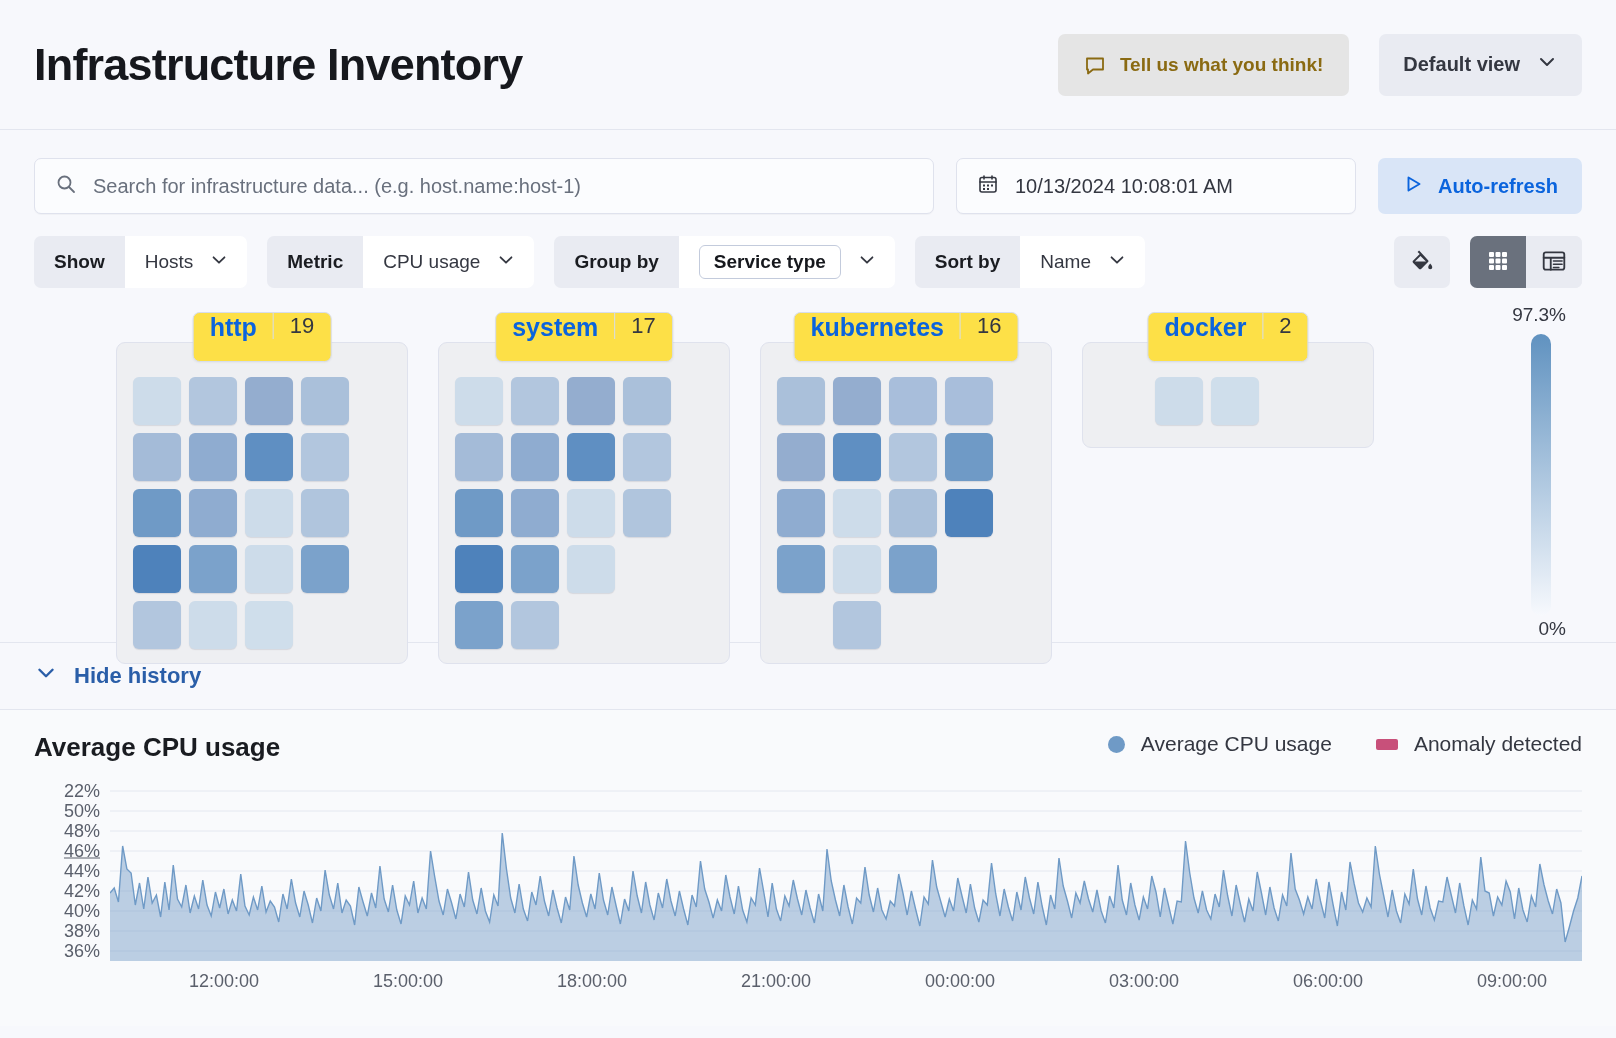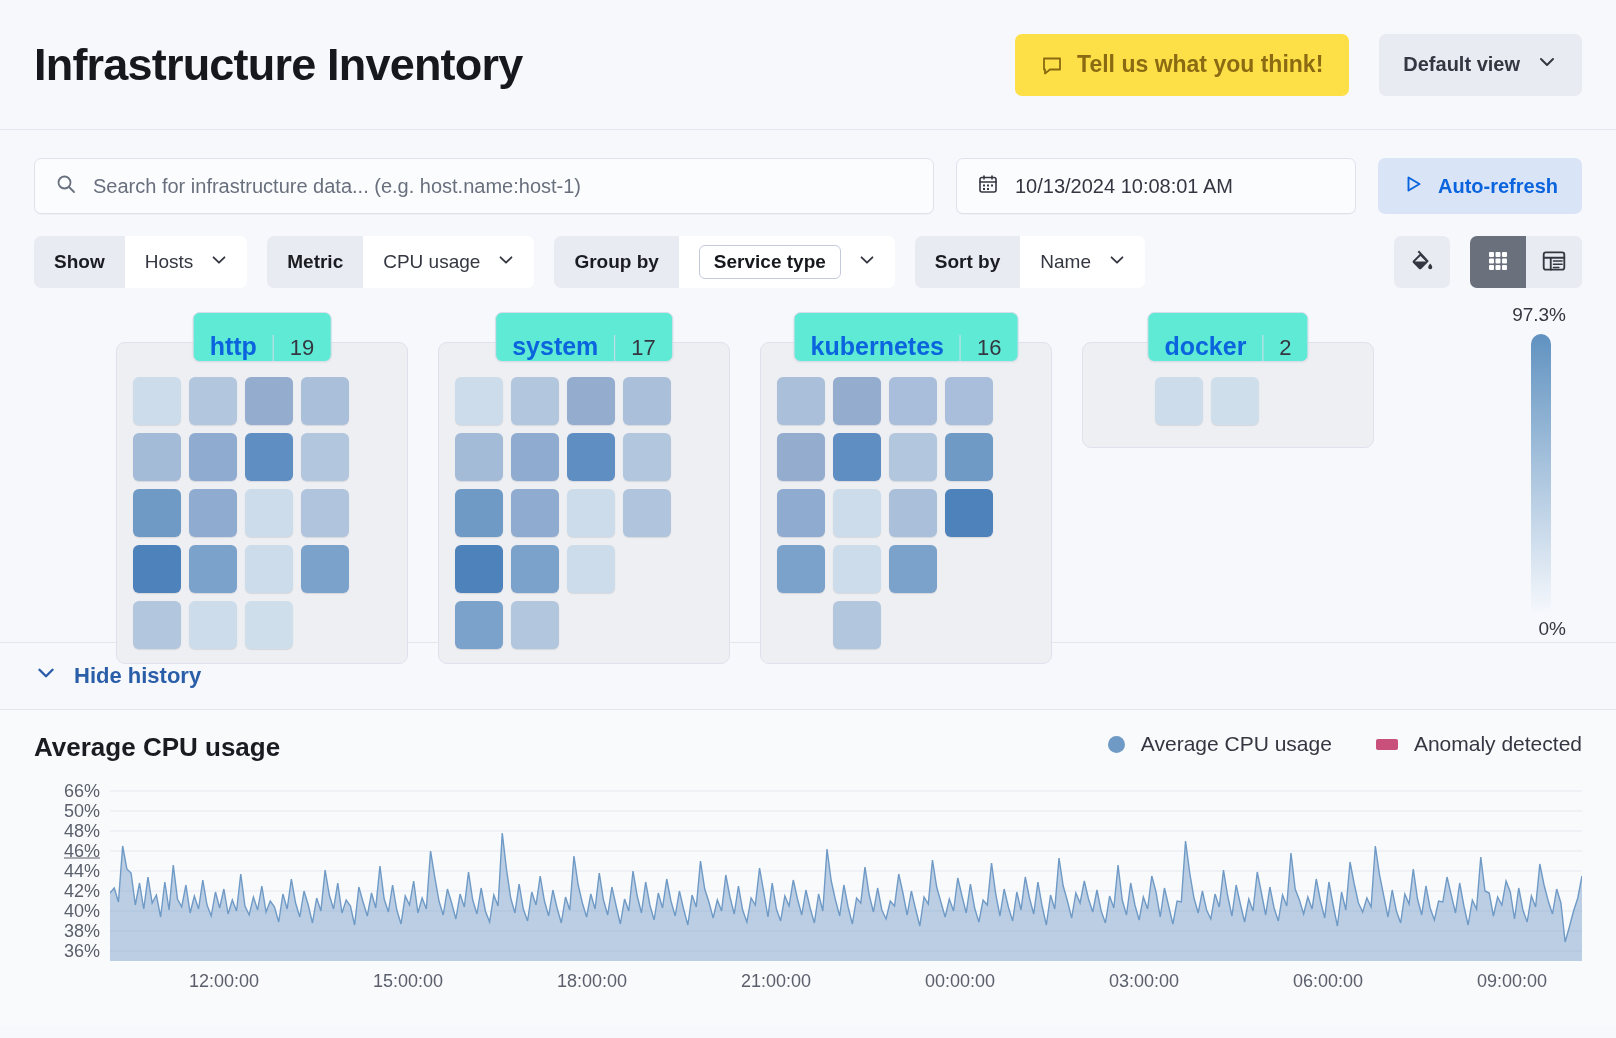--- a/index.html
+++ b/index.html
@@ -19,25 +19,25 @@
     background: #f7f8fc;
     border-bottom: 1px solid #e3e6ef;
   }
   .page-title {
     font-size: 45px; font-weight: 700; letter-spacing: -0.8px;
     color: #16181d;
   }
   .header-right { display: flex; align-items: center; gap: 30px; }
   .feedback-btn {
     display: flex; align-items: center; gap: 14px;
-    background: #fde047;
+    background: #e5e5e5;
     color: #8a6a12;
     border: none; border-radius: 7px;
     height: 62px; padding: 0 26px;
-    font-size: 23px; font-weight: 700;
+    font-size: 19px; font-weight: 700;
     font-family: inherit; cursor: pointer;
   }
   .feedback-btn svg { display:block; }
   .view-btn {
     display: flex; align-items: center; gap: 16px;
     background: #e9ebf2; color: #343741;
     border: none; border-radius: 7px;
     height: 62px; padding: 0 24px;
     font-size: 20px; font-weight: 700;
     font-family: inherit; cursor: pointer;
@@ -135,22 +135,22 @@
     position: relative;
     margin-top: 24px;
     height: 330px;
     padding: 0 34px;
     background: #f7f8fc;
   }
   .groups { display: flex; align-items: flex-start; gap: 30px; padding-left: 82px; }
   .group { position: relative; padding-top: 30px; }
   .group-badge {
     position: absolute; top: 0; left: 50%; transform: translateX(-50%);
-    display: flex; align-items: flex-end;
-    background: #5eead4; border: 1px solid #d7ddeb;
+    display: flex; align-items: flex-start;
+    background: #fde047; border: 1px solid #d7ddeb;
     border-radius: 7px; overflow: hidden; z-index: 3;
     box-shadow: 0 1px 2px rgba(0,0,0,0.04);
     height: 50px; white-space: nowrap;
   }
   .group-name {
     color: #0b64dd; font-size: 25px; font-weight: 700;
     padding: 0 16px; display: flex; align-items: center;
   }
   .group-count {
     border-left: 1px solid #d7ddeb;
@@ -502,21 +502,21 @@
       </div>
       <div class="lg-item">
         <span class="lg-rect"></span>
         <span>Anomaly detected</span>
       </div>
     </div>
   </div>
 
   <div class="plot-wrap">
     <div class="y-axis" id="y-axis">
-        <div class="y-tick" style="top: 10px;">66%</div>
+        <div class="y-tick" style="top: 10px;">22%</div>
         <div class="y-tick" style="top: 30px;">50%</div>
         <div class="y-tick" style="top: 50px; margin-left: 20px;">48%</div>
         <div class="y-tick" style="top: 70px; text-decoration: underline;">46%</div>
         <div class="y-tick" style="top: 90px;">44%</div>
         <div class="y-tick" style="top: 110px;">42%</div>
         <div class="y-tick" style="top: 130px;">40%</div>
         <div class="y-tick" style="top: 150px;">38%</div>
         <div class="y-tick" style="top: 170px;">36%</div>
       </div>
     <div class="plot">

